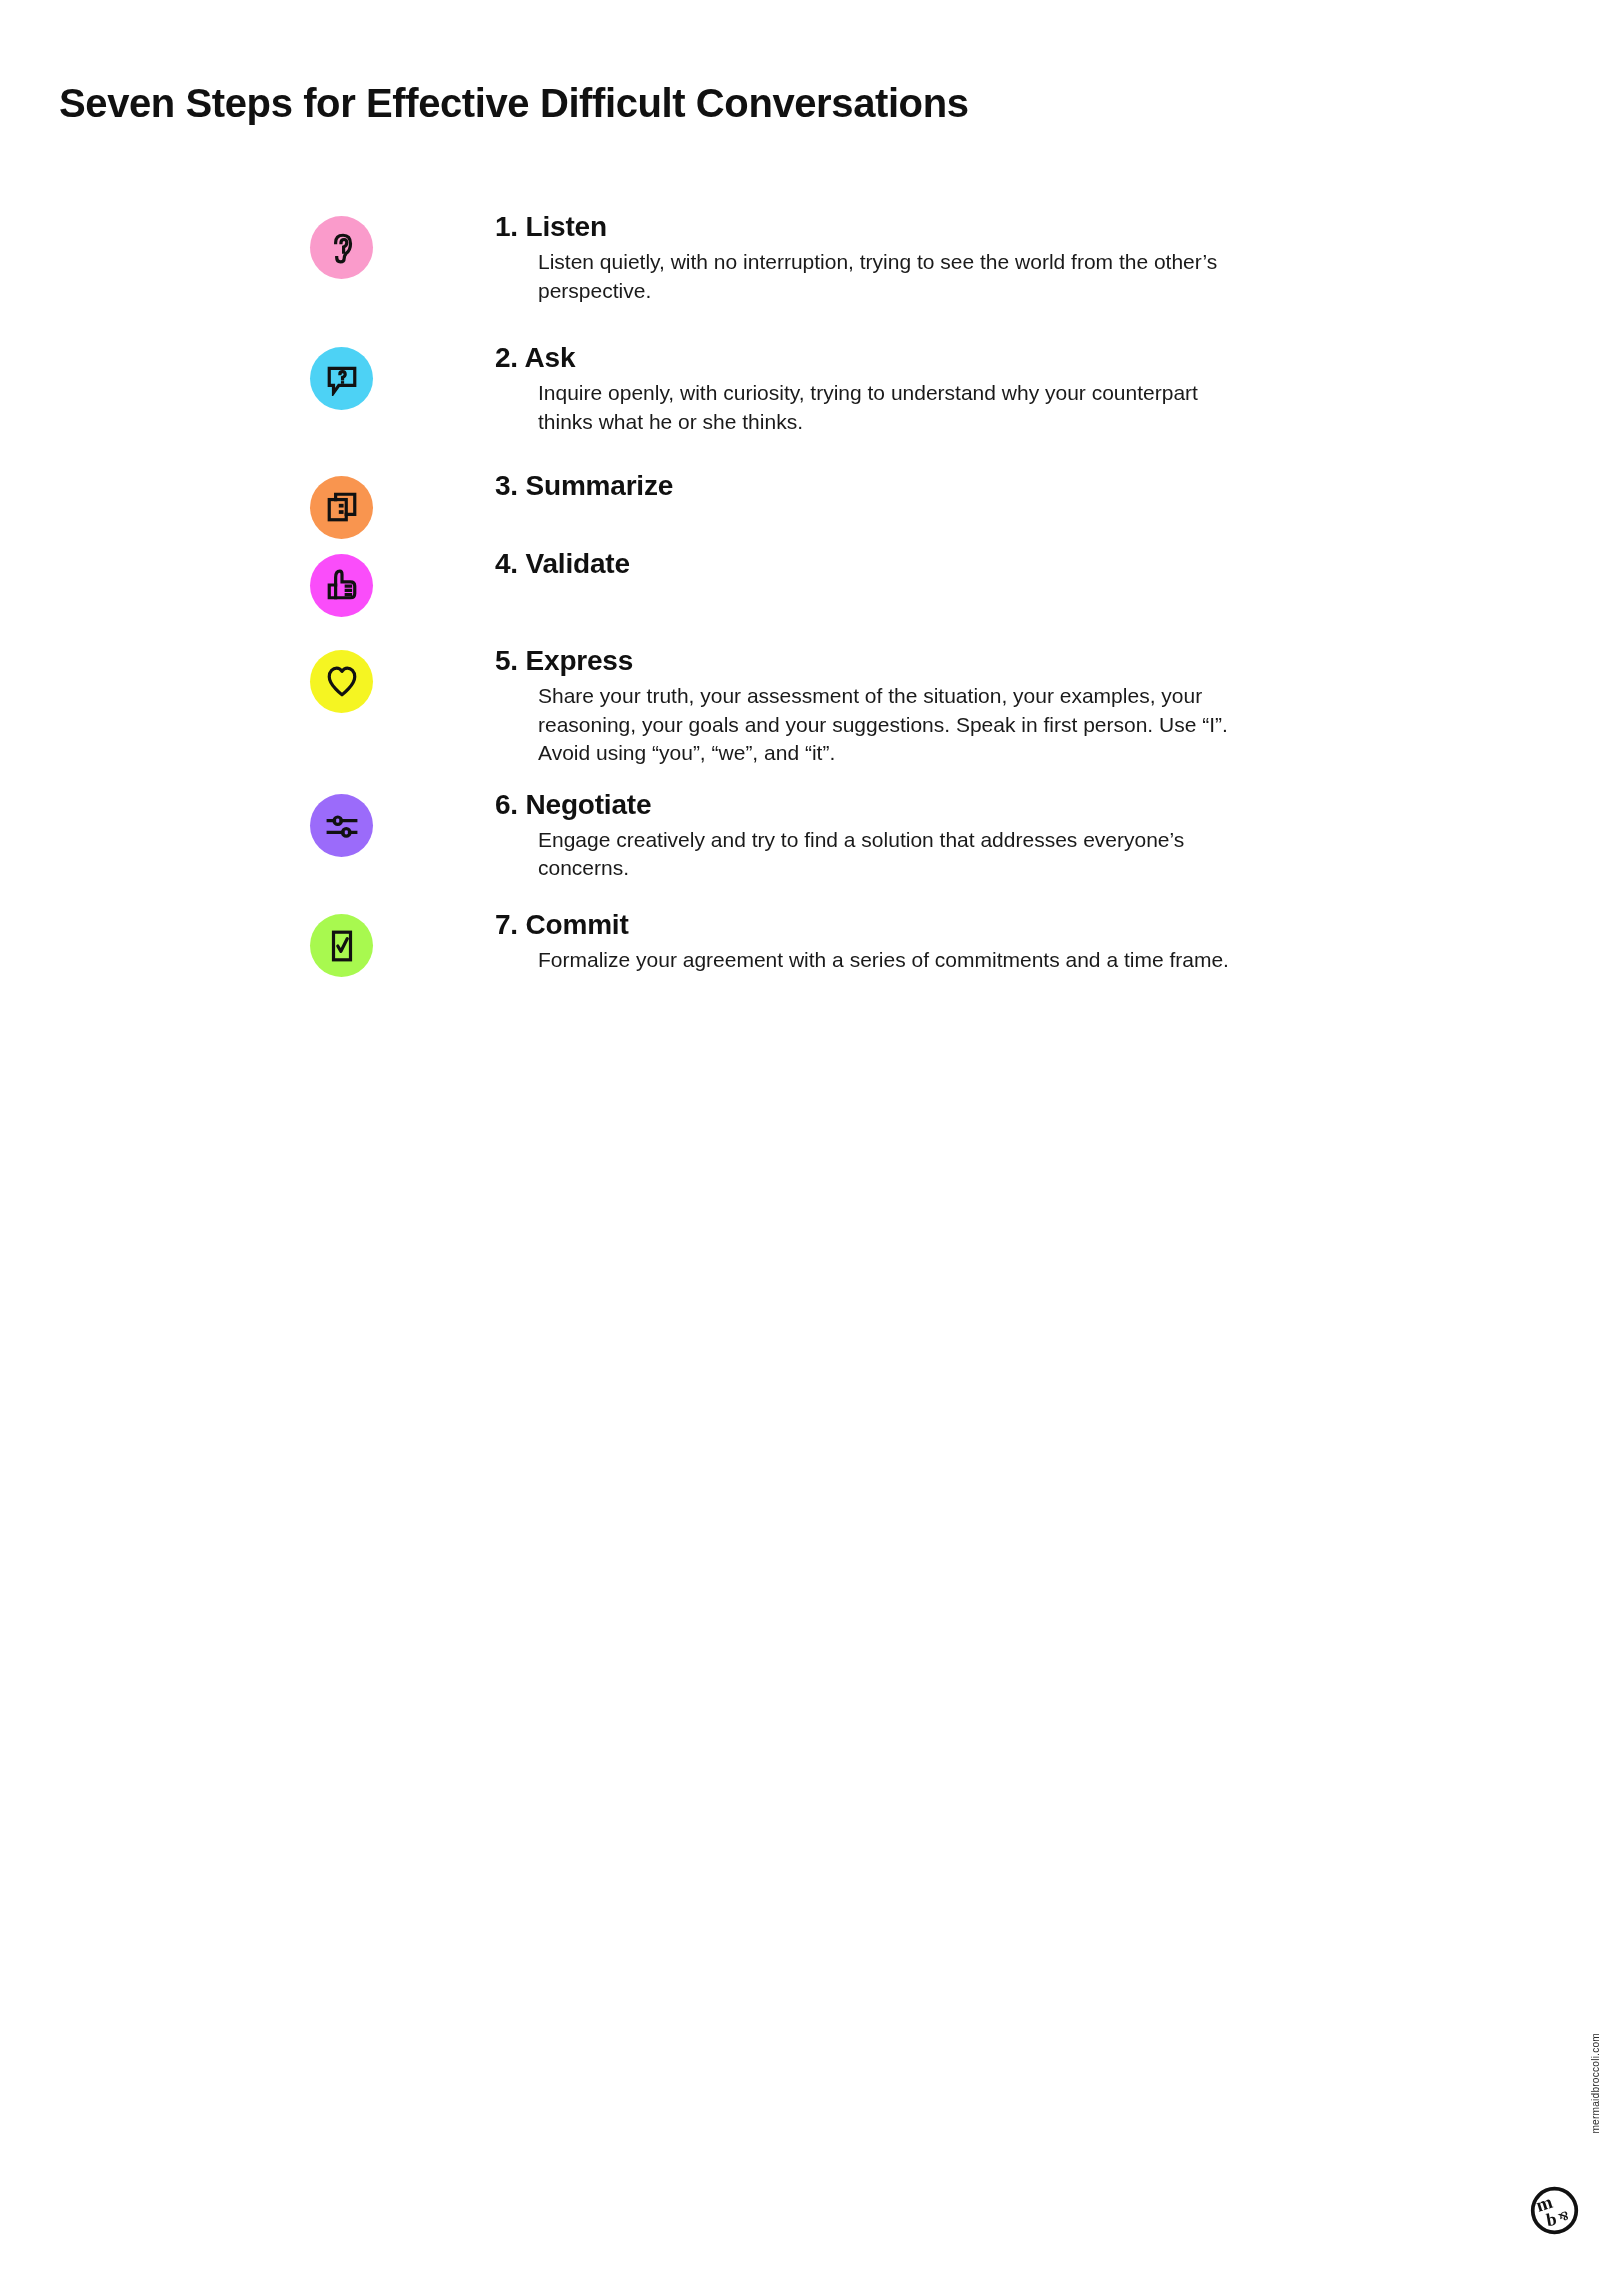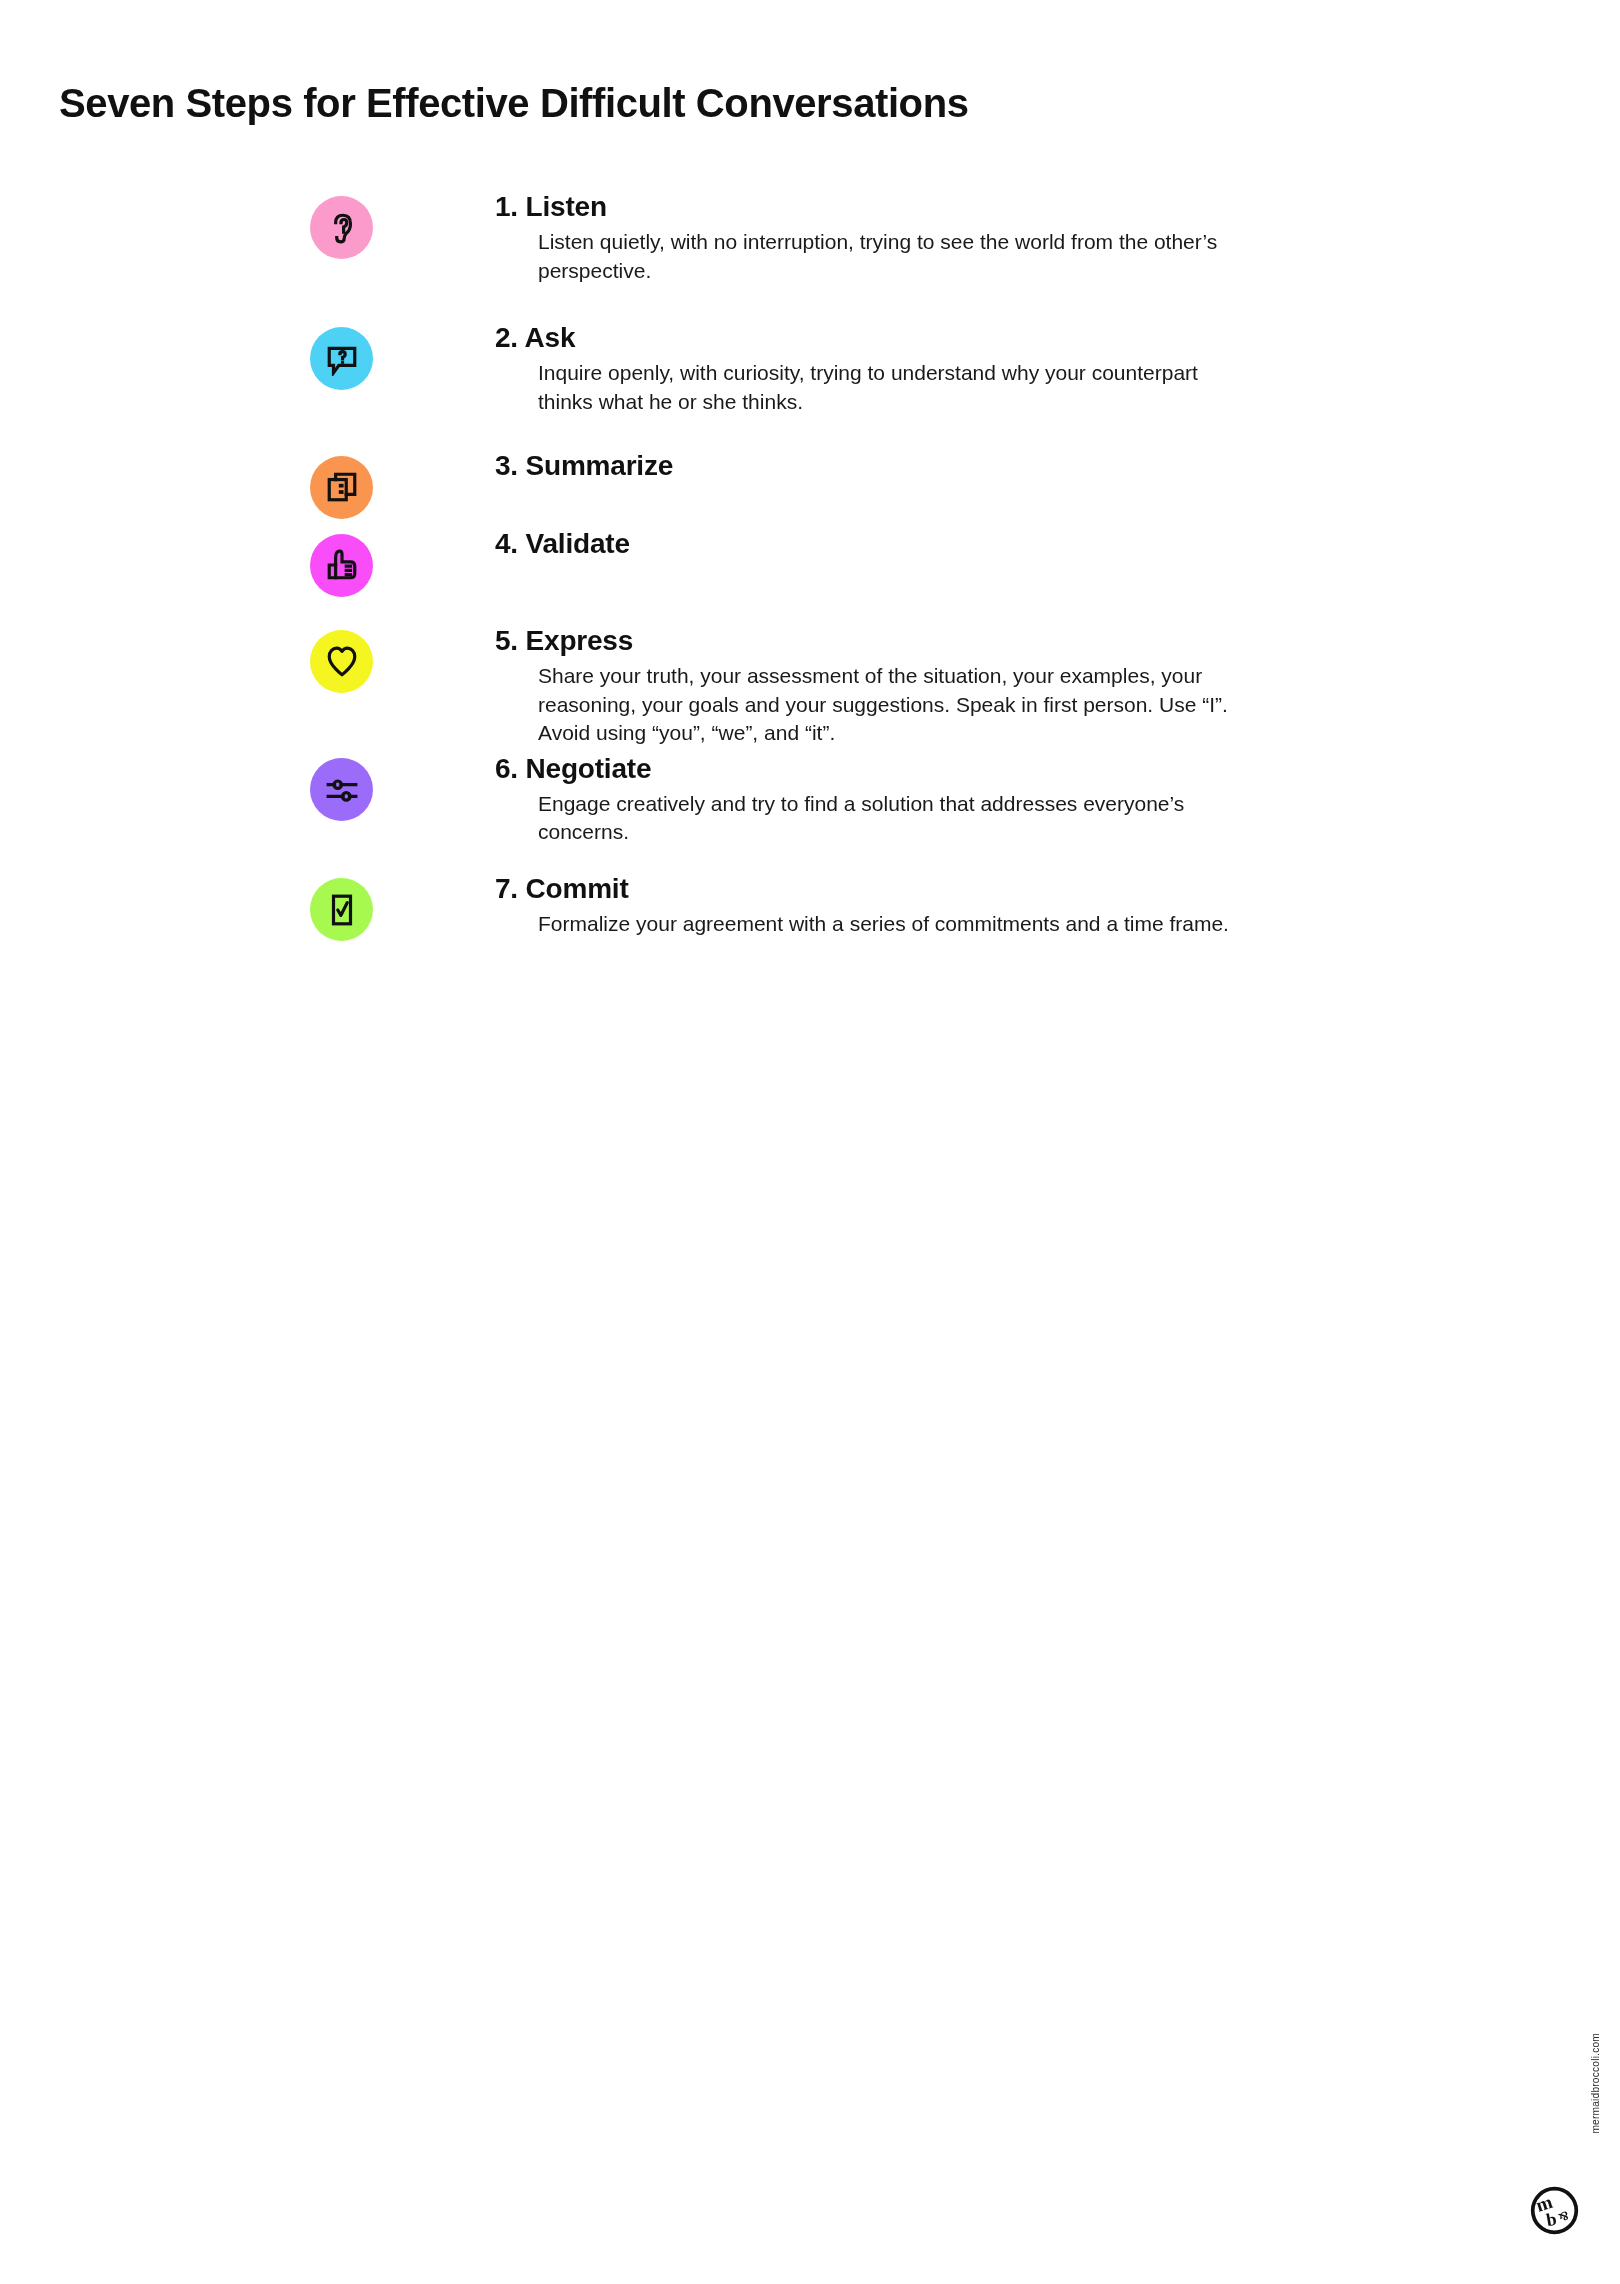--- a/index.html
+++ b/index.html
@@ -32,21 +32,21 @@
     font-weight: 700;
     letter-spacing: -0.4px;
     color: #111111;
     white-space: nowrap;
   }
 
   
   .steps {
     position: absolute;
     left: 0;
-    top: 192px;
+    top: 212px;
     width: 1620px;
   }
 
   .step {
     position: relative;
     display: flex;
     align-items: flex-start;
     padding-left: 310px;
     box-sizing: border-box;
   }
@@ -93,21 +93,21 @@
     margin: 0 0 0 43px;
     max-width: 718px;
   }
 
   
   .step[data-step="1"] { margin-top: 0px; }
   .step[data-step="2"] { margin-top: 38px; }
   .step[data-step="3"] { margin-top: 35px; }
   .step[data-step="4"] { margin-top: 10.7px; }
   .step[data-step="5"] { margin-top: 29.5px; }
-  .step[data-step="6"] { margin-top: 6px; }
+  .step[data-step="6"] { margin-top: 22px; }
   .step[data-step="7"] { margin-top: 27px; }
 
   
   .site-url {
     position: absolute;
     right: 19px;
     top: 2033px;
     font-size: 10.2px;
     letter-spacing: 0.2px;
     color: #2b2b2b;

